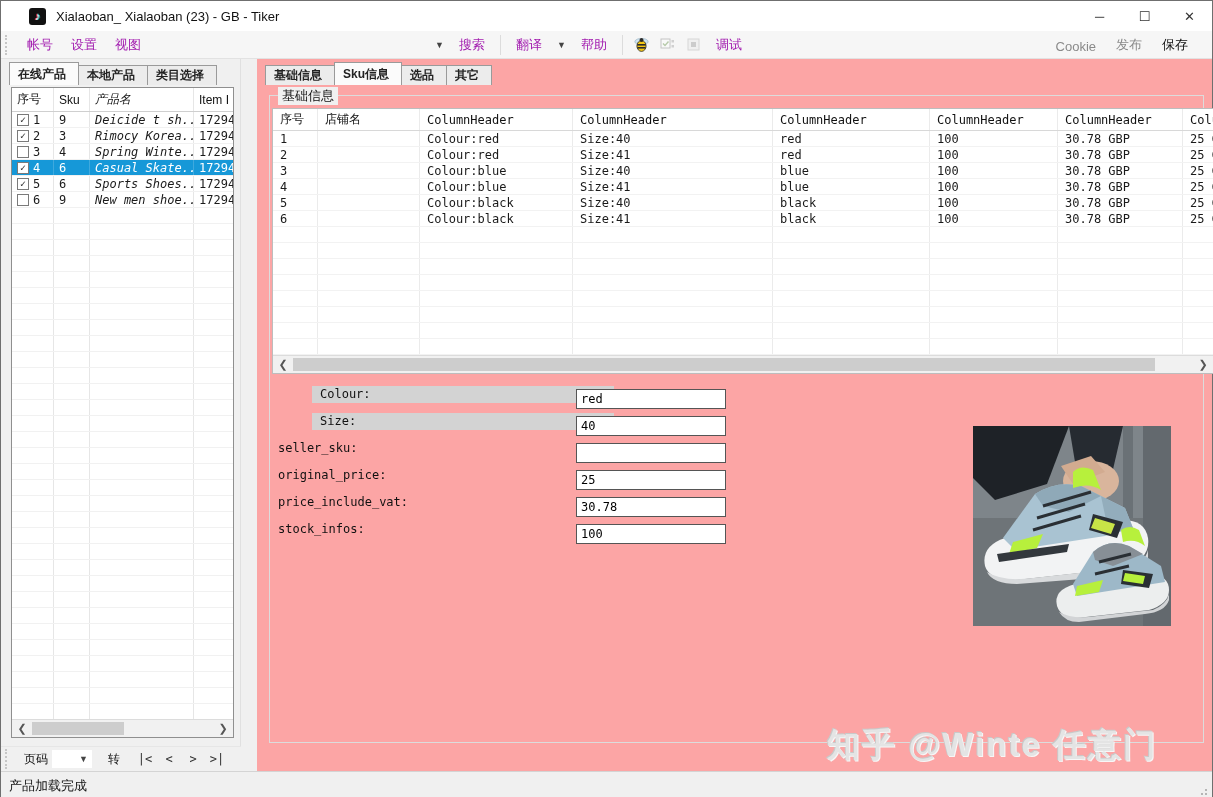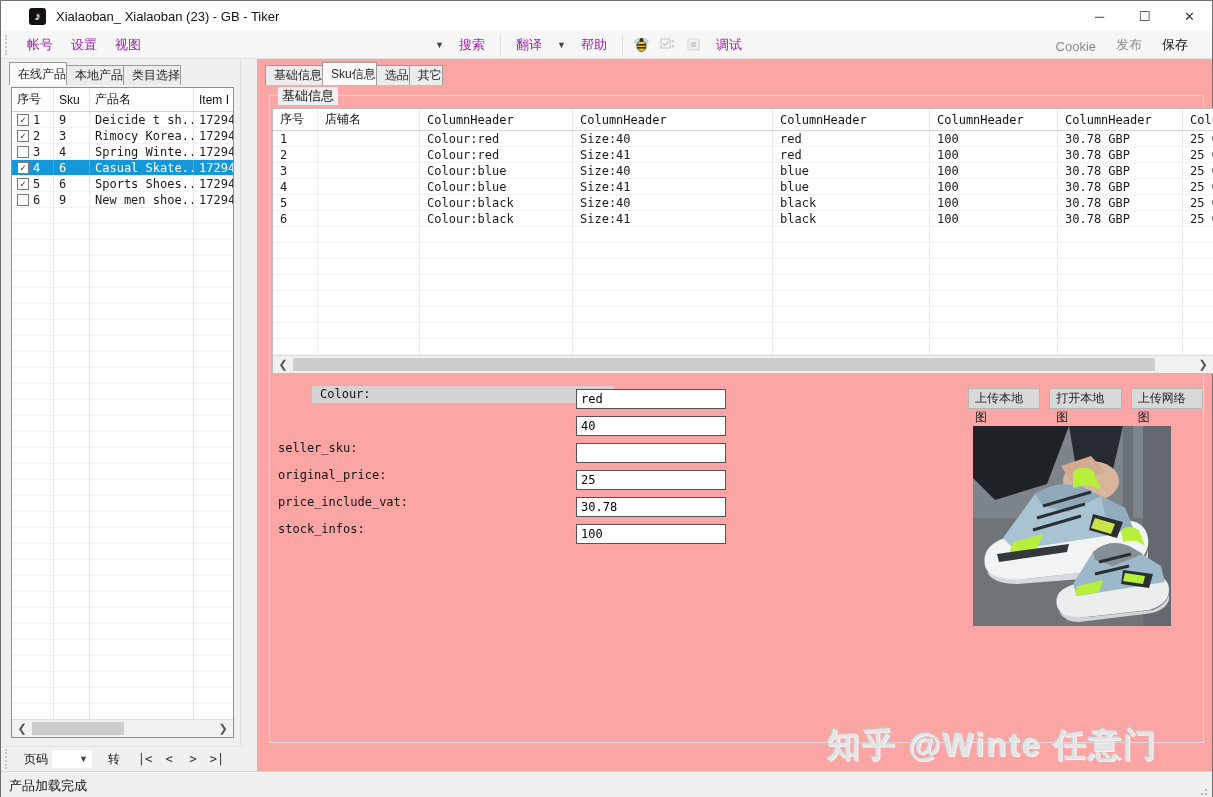--- a/index.html
+++ b/index.html
@@ -26,33 +26,33 @@
   .menubar-right { margin-left:auto; display:flex; align-items:flex-end; margin-right:14px; }
   .gray-link { color:#8a8a8a; padding:0 10px; }
   .dark-link { color:#111; padding:0 10px; }
 
   
   .left-col { position:absolute; left:0; top:58px; width:240px; height:687px; background:#f0f0f0; border-right:1px solid #e0e0e0; }
   .right-col { position:absolute; left:256px; top:58px; right:0; height:712px; background:#fca5a5; }
 
   
   .tabstrip { position:absolute; left:8px; top:4px; height:22px; display:flex; align-items:flex-end; }
-  .tab { padding:2px 0 3px 8px; font-size:12px; border:1px solid #9a9a9a; border-bottom:none; background:#ececec; color:#222; margin-right:-1px; height:20px; line-height:15px; }
+  .tab { padding:2px 12px 3px 8px; font-size:12px; border:1px solid #9a9a9a; border-bottom:none; background:#ececec; color:#222; margin-right:-1px; height:20px; line-height:15px;font-weight:bold; }
   .tab.active { background:#fbfbfb; height:23px; line-height:18px; position:relative; z-index:2; }
 
   
   .ltable { position:absolute; left:10px; top:28px; width:223px; height:651px; background:#fff; border:1px solid #8f8f8f; display:flex; flex-direction:column; font-family:"DejaVu Sans Mono","DejaVu Sans",monospace; font-size:12px; }
   .lheader { display:flex; height:24px; align-items:center; border-bottom:1px solid #cfcfcf; flex:none; }
   .lheader .lc { font-family:"Liberation Sans","DejaVu Sans",sans-serif; font-size:12px; color:#111; }
   .lbody { flex:1; overflow:hidden; }
   .lrow { display:flex; height:16px; align-items:center; border-bottom:1px solid #f1f1f1; }
   .lc { height:100%; display:flex; align-items:center; padding-left:5px; border-right:1px solid #e6e6e6; overflow:hidden; white-space:nowrap; }
   .c-no { width:42px; flex:none; }
   .c-sku { width:36px; flex:none; }
-  .c-name { width:104px; flex:none; }
+  .c-name { width:104px; flex:none;font-style:italic; }
   .c-item { flex:1; border-right:none; }
   .cb { width:12px; height:12px; border:1px solid #7a7a7a; background:#fff; margin-right:4px; flex:none; font-size:10px; line-height:10px; color:#3c3c3c; text-align:center; }
   .lrow.sel { background:#1698d8; color:#fff; }
   .lrow.sel .lc { border-right-color:#3fa9de; }
 
   
   .hscroll { flex:none; height:18px; background:#f1f1f1; border-top:1px solid #dcdcdc; display:flex; align-items:center; }
   .sb-arrow { width:20px; text-align:center; color:#555; font-size:11px; font-weight:bold; font-family:"DejaVu Sans",sans-serif; }
   .sb-thumb { height:13px; background:#cdcdcd; }
   .sb-fill { flex:1; }
@@ -608,45 +608,41 @@
           <span class="sb-arrow">❯</span>
         </div>
       </div>
 
       <div class="form-rows" id="form-rows">
           <div class="frow">
             <div class="flabel hl">Colour:</div>
             <input class="finput" value="red" style="">
           </div>
           <div class="frow">
+            <div class="flabel hl">Size:</div>
             <input class="finput" value="40" style="">
           </div>
           <div class="frow">
             <div class="flabel">seller_sku:</div>
             <input class="finput" style="">
           </div>
           <div class="frow">
             <div class="flabel">original_price:</div>
             <input class="finput" value="25" style="">
           </div>
           <div class="frow">
             <div class="flabel">price_include_vat:</div>
             <input class="finput" value="30.78" style="">
           </div>
           <div class="frow">
             <div class="flabel">stock_infos:</div>
             <input class="finput" value="100" style="">
           </div>
         </div>
 
-      <div class="img-btns" id="img-btns">
-          <div class="ibtn">上传本地图</div>
-          <div class="ibtn">打开本地图</div>
-          <div class="ibtn">上传网络图</div>
-        </div>
 
       <div class="product-image">
         <svg width="198" height="200" viewBox="0 0 198 200">
           <rect width="198" height="200" fill="#6e7478"></rect>
           <rect width="198" height="92" fill="#7e858a"></rect>
           <rect x="148" y="0" width="14" height="92" fill="#5c6artifact266" opacity="0"></rect>
           <rect x="150" y="0" width="10" height="92" fill="#5a6066" opacity="0.55"></rect>
           <rect x="170" y="0" width="28" height="200" fill="#63696e"></rect>
           <path d="M0,0 L96,0 L74,58 L22,74 L0,52 Z" fill="#1e2227"></path>
           <path d="M96,0 L150,0 L138,52 L106,60 Z" fill="#262b31"></path>

